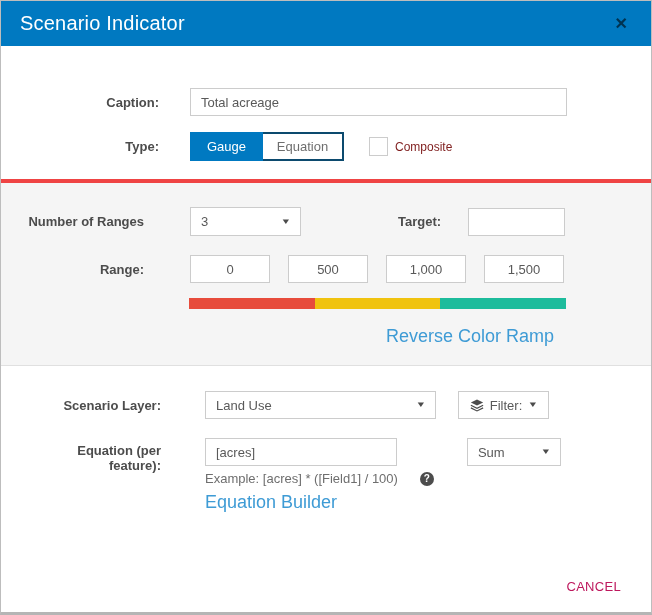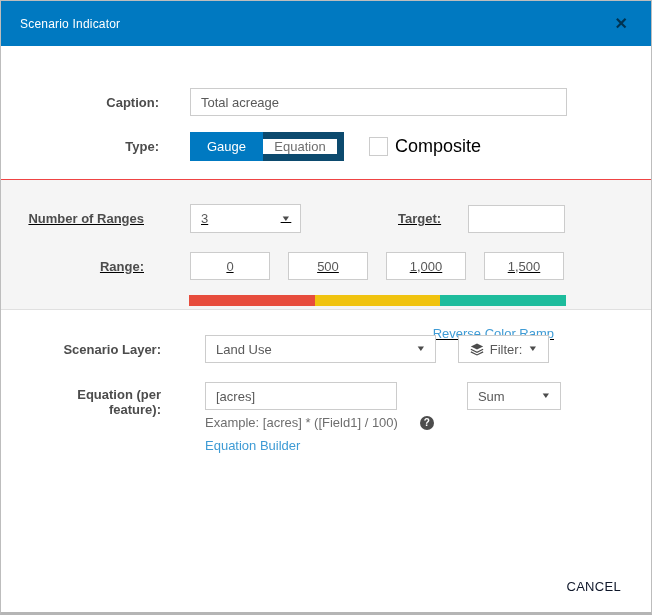--- a/index.html
+++ b/index.html
@@ -3,59 +3,59 @@
 <meta charset="utf-8">
 <style>
   html,body { margin:0; padding:0; background:#fff; font-family:"Liberation Sans",sans-serif; }
   .dialog {
     position:relative; width:652px; height:615px; box-sizing:border-box;
     background:#fff; border:1px solid #bdbdbd; border-bottom:3px solid #b5b5b5;
     overflow:hidden;
   }
   
   .header { height:45px; background:#0079c1; display:flex; align-items:center; padding:0 19px; box-sizing:border-box; }
-  .header .title { color:#ffffff; font-size:12px; letter-spacing:.2px; }
+  .header .title { color:#ffffff; font-size:20px; letter-spacing:.2px; }
   .close-btn { margin-left:auto; color:rgba(0,0,0,.58); font-size:16px; font-weight:bold; cursor:pointer; line-height:1; padding:2px 4px; }
 
   
   .row { display:flex; align-items:center; }
   .lbl { font-size:13px; font-weight:bold; color:#4c4c4c; text-align:right; flex-shrink:0; line-height:15px; }
   input.txt {
     height:28px; box-sizing:border-box; border:1px solid #cccccc; background:#fff;
     font-family:"Liberation Sans",sans-serif; font-size:13px; color:#595959; padding:0 10px; outline:none;
   }
   .dd {
     box-sizing:border-box; border:1px solid #cccccc; background:#fff; height:29px;
     display:flex; align-items:center; padding:0 10px; font-size:13px; color:#595959; cursor:pointer;
   }
   .dd .caret { margin-left:auto; }
   .caret { font-size:8px; color:#4c4c4c; transform:scale(1.35,1.0); line-height:1; }
-  a.link { text-decoration:none; cursor:pointer; font-size:13px; }
+  a.link { text-decoration:none; cursor:pointer; font-size:18px; }
 
   
   .section-top { padding-top:42px; }
   .section-top .lbl { width:158px; margin-right:31px; }
   .caption-input { width:377px; }
   .row-type { margin-top:16px; }
   .seg { display:flex; height:29px; }
   .seg-btn {
     box-sizing:border-box; display:flex; align-items:center; justify-content:center;
-    font-size:13px; border:7px solid #0c4a6e; background:#fff; color:#6e6e6e; cursor:pointer;
+    font-size:13px; border:2px solid #0c4a6e; background:#fff; color:#6e6e6e; cursor:pointer;
   }
   .seg-btn.first { width:73px; }
   .seg-btn.second { width:81px; border-left:none; }
   .seg-btn.active { background:#0079c1; border-color:#0079c1; color:#fff; }
   .composite-wrap { margin-left:25px; display:flex; align-items:center; cursor:pointer; }
   .checkbox { width:19px; height:19px; box-sizing:border-box; border:1px solid #ccc; background:#fff; }
-  .composite-label { font-size:18px; color:#000000; margin-left:7px; font-weight:normal; }
+  .composite-label { font-size:12px; color:#7f1d1d; margin-left:7px; font-weight:normal; }
 
   
   .section-gray {
-    margin-top:18px; background:#f5f5f5; border-top:1px solid #ef4444; border-bottom:1px solid #e0e0e0;
-    padding-top:24px; height:131px; box-sizing:border-box; padding-bottom:0;text-decoration:underline;
+    margin-top:18px; background:#f5f5f5; border-top:4px solid #ef4444; border-bottom:1px solid #e0e0e0;
+    padding-top:24px; height:187px; box-sizing:border-box; padding-bottom:0;
   }
   .section-gray .lbl { width:143px; margin-right:46px; }
   .dd-ranges { width:111px; }
   .target-lbl { width:auto !important; margin-left:97px; margin-right:27px !important; }
   .target-input { width:97px; }
   .row-range { margin-top:19px; }
   .range-inputs { display:flex; gap:18px; }
   .range-inputs input { width:80px; text-align:center; }
   .ramp { margin-left:188px; width:377px; height:11px; display:flex; margin-top:15px; }
   .ramp div { flex:1; }
@@ -80,21 +80,21 @@
   }
   .builder-row { margin-top:6px; }
   .dd-sum { margin-left:33px; width:94px; height:28px; }
 
   
   .footer { position:absolute; right:30px; bottom:18px; display:flex; align-items:center; gap:21px; }
   .create-btn {
     width:63px; height:28px; background:#0079c1; color:#fff; border:none; font-family:"Liberation Sans",sans-serif;
     font-size:12px; letter-spacing:.3px; display:flex; align-items:center; justify-content:center; cursor:pointer;
   }
-  .cancel-link { color:#0f172a; font-size:13px; letter-spacing:.3px; text-decoration:none; cursor:pointer; }
+  .cancel-link { color:#be185d; font-size:13px; letter-spacing:.3px; text-decoration:none; cursor:pointer; }
   .link-blue { color:#3e9bd5; }
 </style>
 </head>
 <body>
 
 <div class="dialog">
 
   <div class="header">
     <span class="title">Scenario Indicator</span>
     <span class="close-btn">✕</span>

